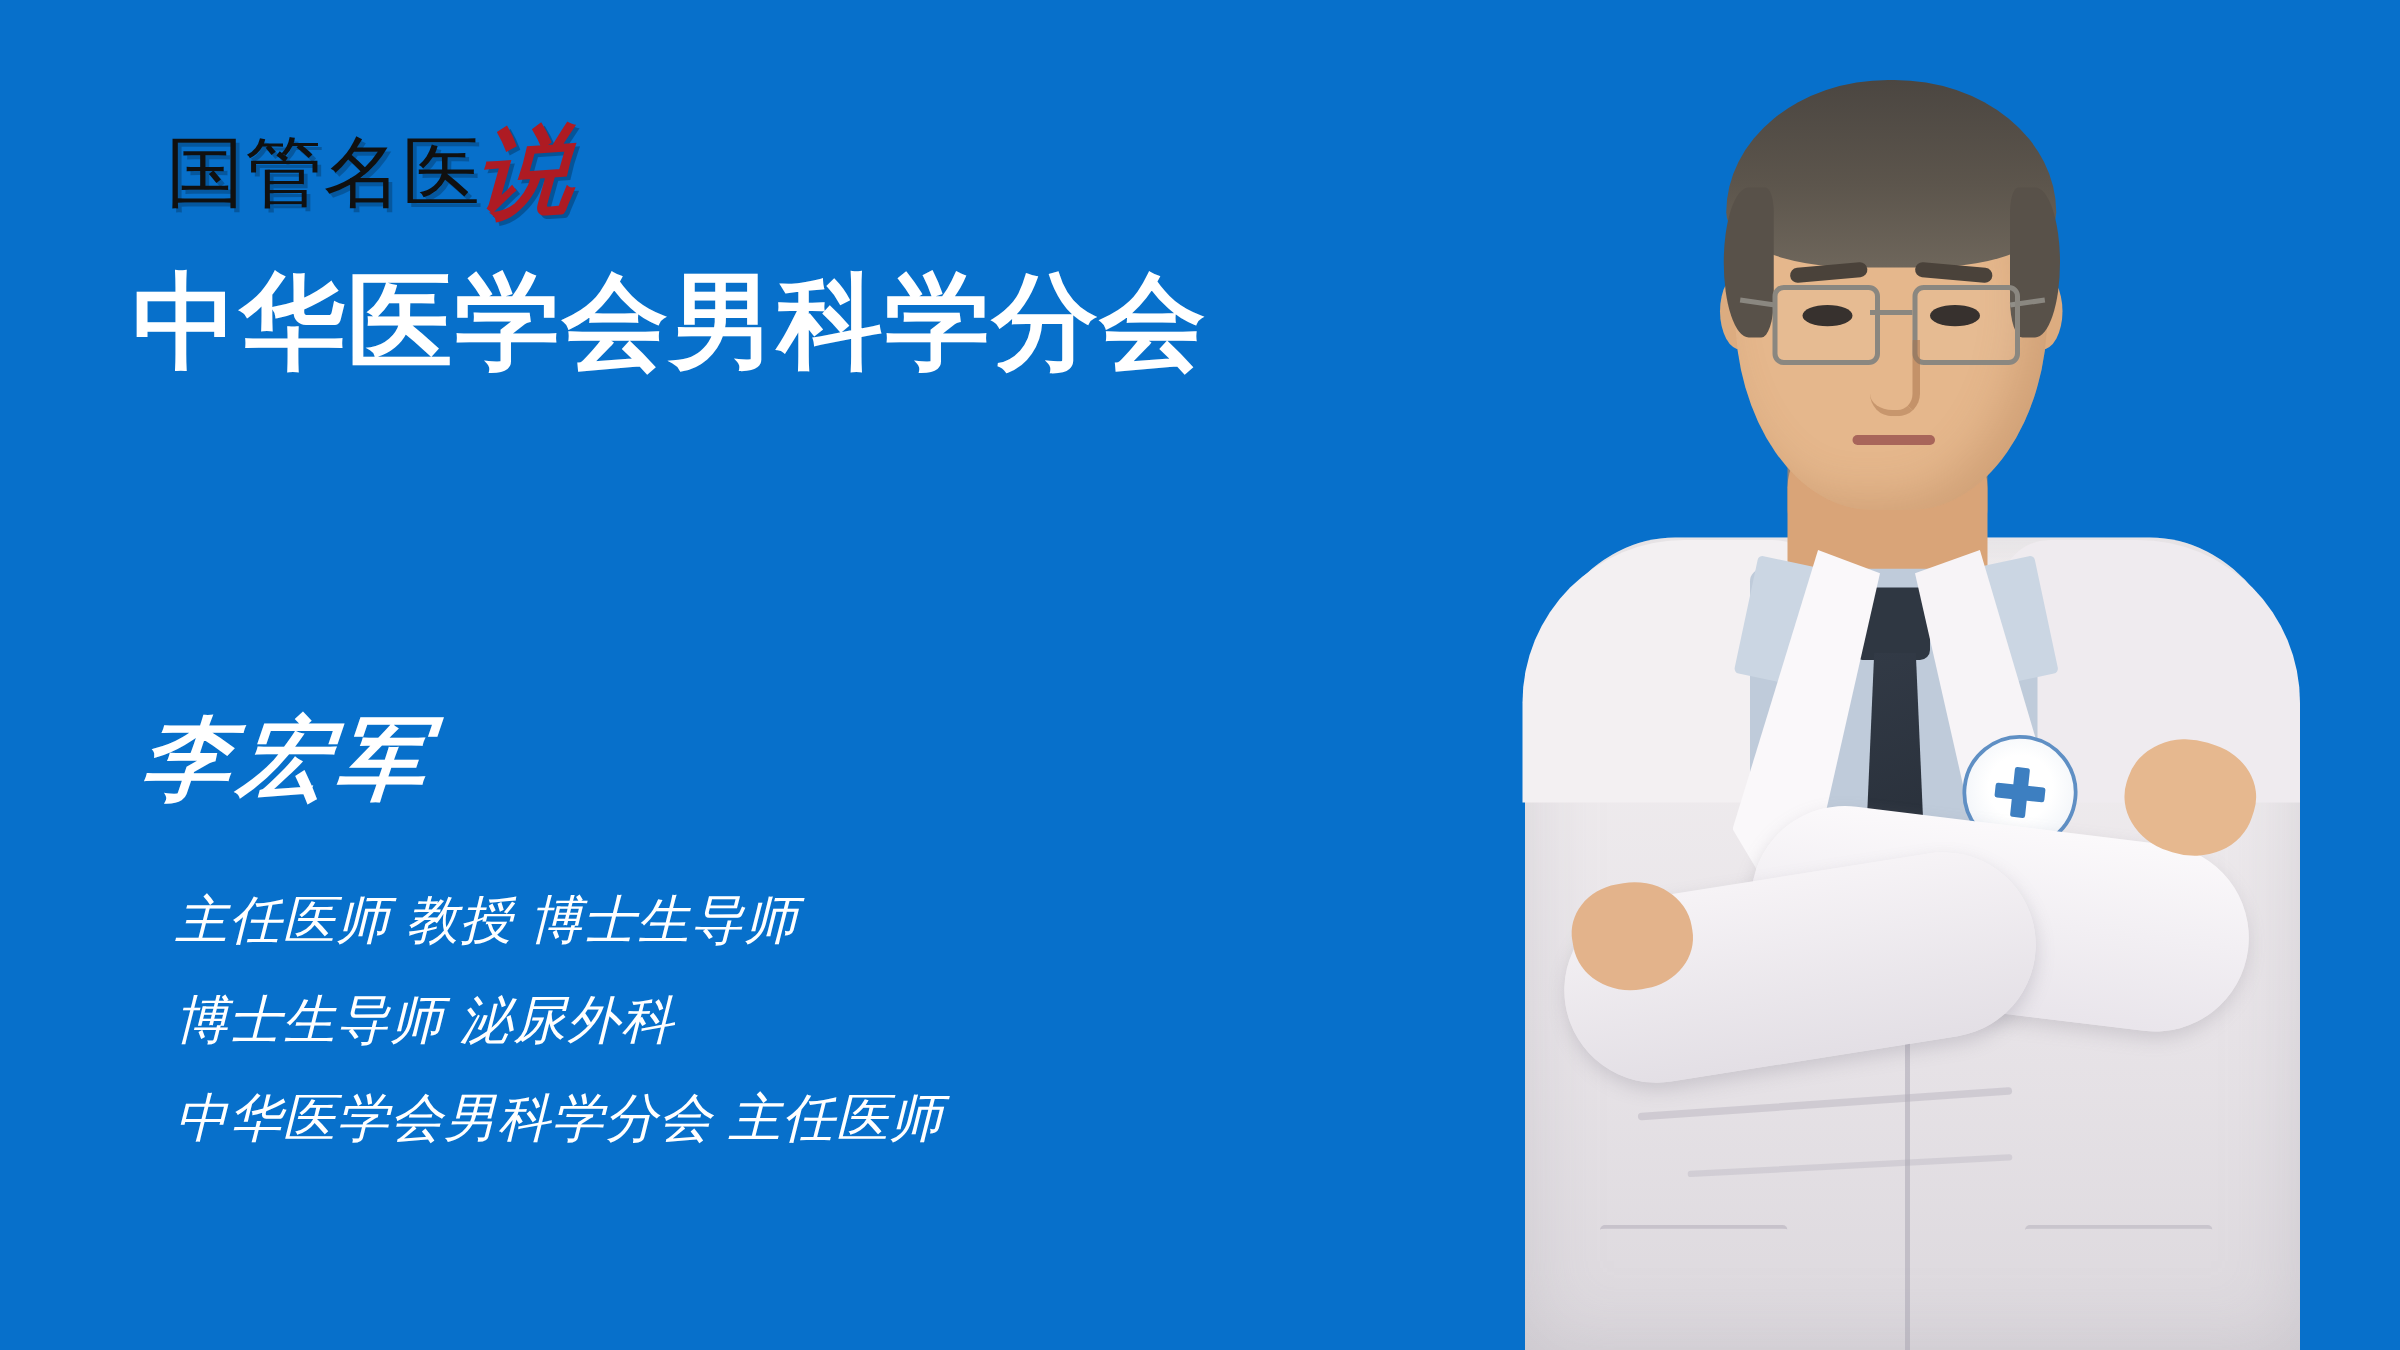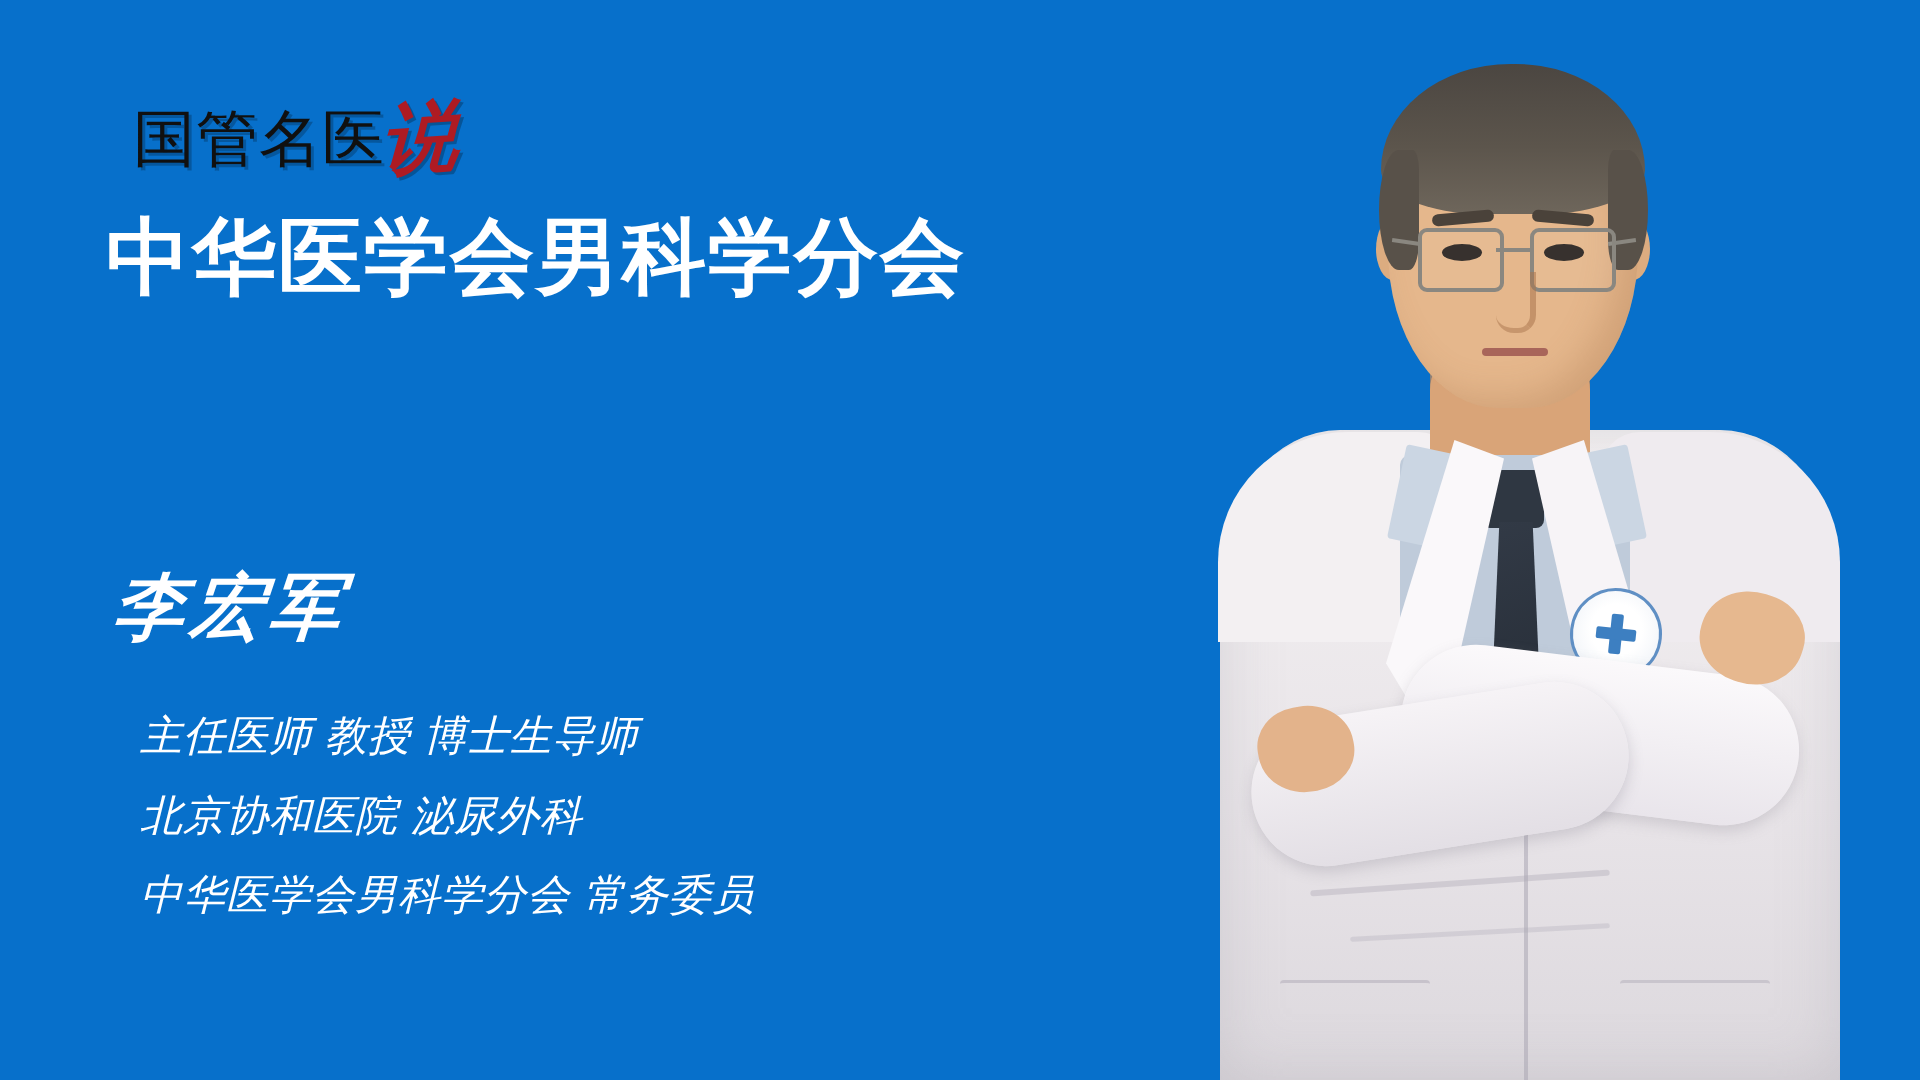--- a/index.html
+++ b/index.html
@@ -342,22 +342,22 @@
     <span class="logo-main">国管名医</span>
     <span class="logo-accent">说</span>
   </div>
 
   <div class="title">中华医学会男科学分会</div>
 
   <div class="doctor-name">李宏军</div>
 
   <div class="credentials">
     <div class="cred-line">主任医师  教授  博士生导师</div>
-    <div class="cred-line">北京协和医院  泌尿外科</div>
-    <div class="cred-line">中华医学会男科学分会  常务委员</div>
+    <div class="cred-line">博士生导师  泌尿外科</div>
+    <div class="cred-line">中华医学会男科学分会  主任医师</div>
   </div>
 
   <div class="portrait">
     <div class="p-layer coat-body"></div>
     <div class="p-layer coat-shoulder-l"></div>
     <div class="p-layer coat-shoulder-r"></div>
 
     <div class="p-layer neck-shadow"></div>
     <div class="p-layer neck"></div>
 

